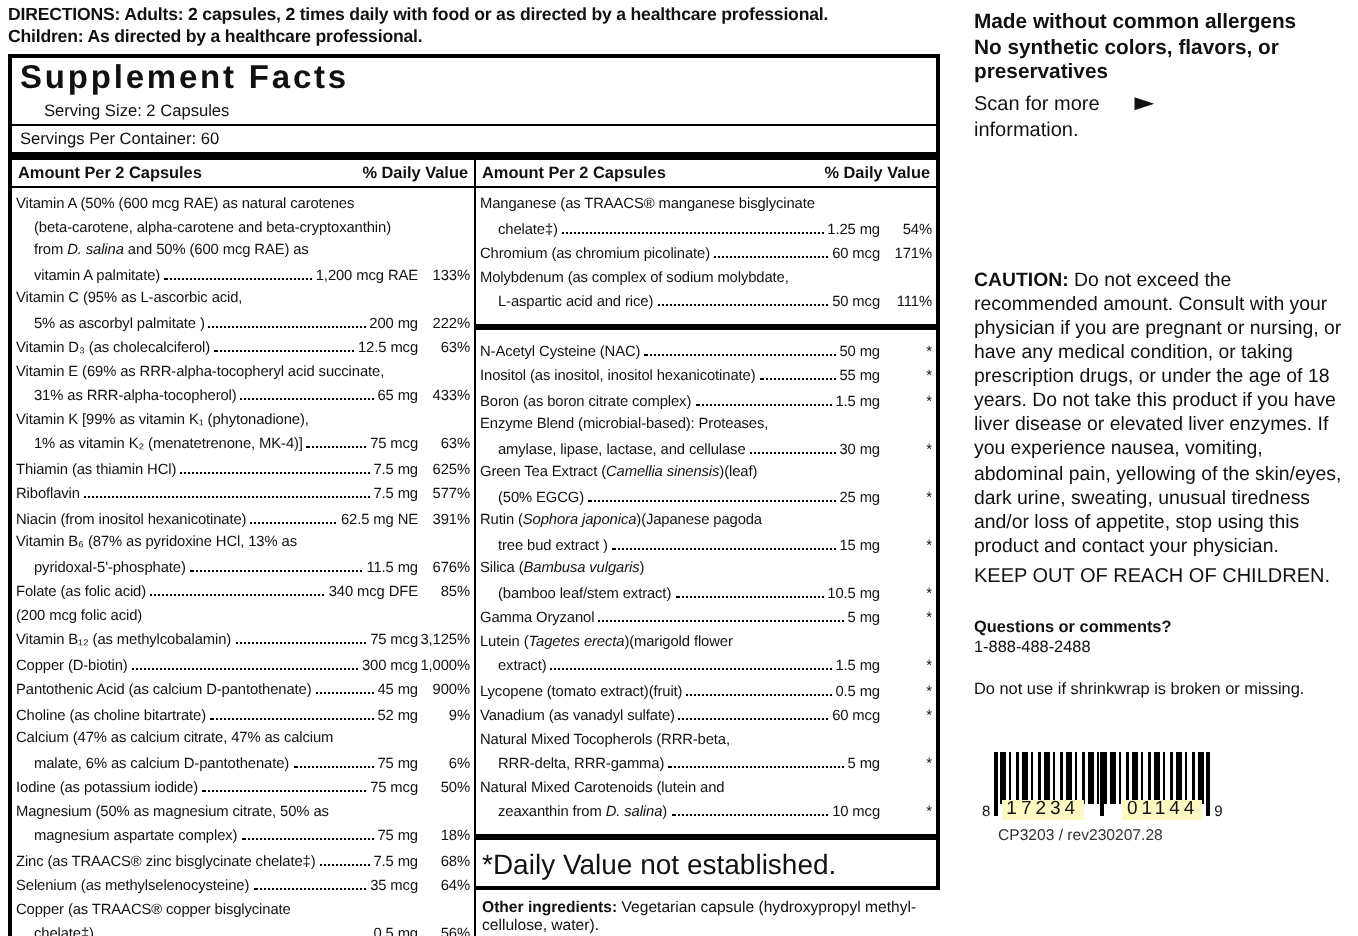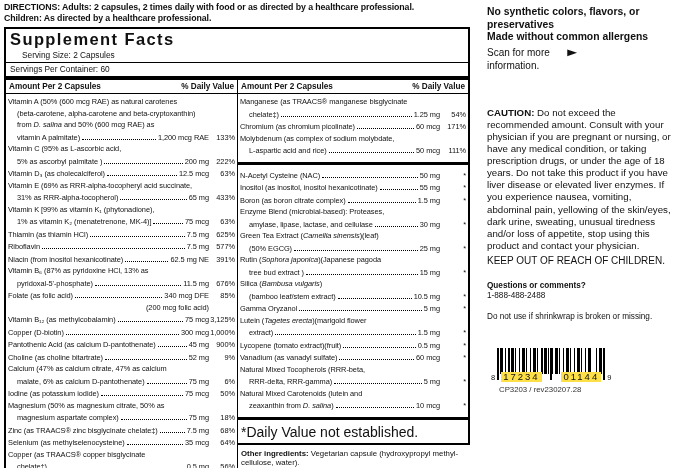--- a/index.html
+++ b/index.html
@@ -24,50 +24,50 @@
   .col-header{display:flex;justify-content:space-between;align-items:center;
     font-size:8.2px;font-weight:bold;padding:2px 3px 2px;border-bottom:1px solid #000;gap:20px;}
   .rows{padding:2px 2px 3px;font-size:7.4px;line-height:11.5px;letter-spacing:-0.05px;}
   .nl{white-space:nowrap;}
   .ind{padding-left:9px;}
   .nrow{display:flex;align-items:baseline;}
   .nname{white-space:nowrap;flex:0 1 auto;}
   .leader{flex:1 1 4px;min-width:4px;border-bottom:1px dotted #000;height:8px;margin:0 2px;}
   .amt{white-space:nowrap;flex:0 0 auto;text-align:right;}
   .dv{flex:0 0 26px;width:26px;text-align:right;white-space:nowrap;}
-  .nnote{text-align:right;padding-right:26px;}
+  .nnote{padding-right:26px;}
   .thickbar{height:3px;background:#000;margin:2px 0;}
   .dv-footnote{font-size:14px;padding:2px 3px 3px;}
   .sf-footnotes{padding:4px 3px 0;}
   .fn-oi{font-size:7.8px;line-height:9.5px;}
   .fn-mfd{font-size:7.4px;line-height:10px;margin-top:2px;white-space:nowrap;}
   .b{font-weight:bold;}
   
   .right-panel{position:absolute;left:487px;top:6px;width:190px;}
   .claims{font-size:10.4px;font-weight:bold;line-height:12.6px;}
   .scan{font-size:10px;line-height:13.5px;margin-top:2px;}
   .arrow{display:inline-block;margin-left:14px;font-size:11px;line-height:10px;transform:scaleX(1.5);transform-origin:left;}
-  .caution{font-size:9.7px;line-height:12.1px;margin-top:34px;}
+  .caution{font-size:9.7px;line-height:12.1px;margin-top:62px;}
   .keepout{font-size:10px;line-height:13px;margin-top:2px;}
   .qblock{margin-top:14px;font-size:8.2px;line-height:10px;}
   .sblock{margin-top:11px;font-size:8.2px;line-height:10px;}
   
   .barcode{margin-top:26px;margin-left:2px;width:130px;}
   .bc-row{display:flex;align-items:flex-end;}
   .bc-side{font-size:7.5px;line-height:8px;padding:0 2px;}
   .bc-main{position:relative;width:108px;height:34px;}
   .bc-bars{position:absolute;left:0;right:0;top:0;height:26px;
     background:repeating-linear-gradient(90deg,
       #000 0px,#000 1.5px,#fff 1.5px,#fff 3px,
       #000 3px,#000 6px,#fff 6px,#fff 7.5px,
       #000 7.5px,#000 8.5px,#fff 8.5px,#fff 11px);}
   .bc-guard{position:absolute;top:0;width:2px;height:32px;background:#000;}
   .g-l{left:0;} .g-m{left:53px;} .g-r{right:0;}
   .bc-nums{position:absolute;left:4px;right:4px;bottom:0;display:flex;justify-content:space-between;}
-  .bc-nums span{background:#fde047;font-size:9.5px;letter-spacing:2px;padding:0 2px;line-height:10px;}
+  .bc-nums span{background:#fef9c3;font-size:9.5px;letter-spacing:2px;padding:0 2px;line-height:10px;}
   .bc-code{font-size:7.8px;color:#333;margin:3px 0 0 10px;}
 </style>
 </head>
 <body>
 
 <div class="directions">
   <div>DIRECTIONS: Adults: 2 capsules, 2 times daily with food or as directed by a healthcare professional.</div>
   <div>Children: As directed by a healthcare professional.</div>
 </div>
 
@@ -340,22 +340,22 @@
         <div class="fn-oi"><span class="b">Other ingredients:</span><span> Vegetarian capsule (hydroxypropyl methyl-cellulose, water).</span></div>
         <div class="fn-mfd"><span class="b">MFD for:</span><span> ©2022 SFI HEALTH 795 TRADEMARK DRIVE, RENO, NV 89521</span></div>
 
       </div>
     </div>
   </div>
 </div>
 
 <div class="right-panel">
   <div class="claims">
+    <div>Made without common allergens</div>
     <div>No synthetic colors, flavors, or preservatives</div>
-    <div>Made without common allergens</div>
   </div>
   <div class="scan">
     <span>Scan for more</span><span class="arrow">►</span><br>
     <span>information.</span>
   </div>
   <div class="caution">
     <span class="b">CAUTION:</span><span> Do not exceed the recommended amount. Consult with your physician if you are pregnant or nursing, or have any medical condition, or taking prescription drugs, or under the age of 18 years. Do not take this product if you have liver disease or elevated liver enzymes. If you experience nausea, vomiting, abdominal pain, yellowing of the skin/eyes, dark urine, sweating, unusual tiredness and/or loss of appetite, stop using this product and contact your physician.</span>
   </div>
   <div class="keepout">KEEP OUT OF REACH OF CHILDREN.</div>
   <div class="qblock">

